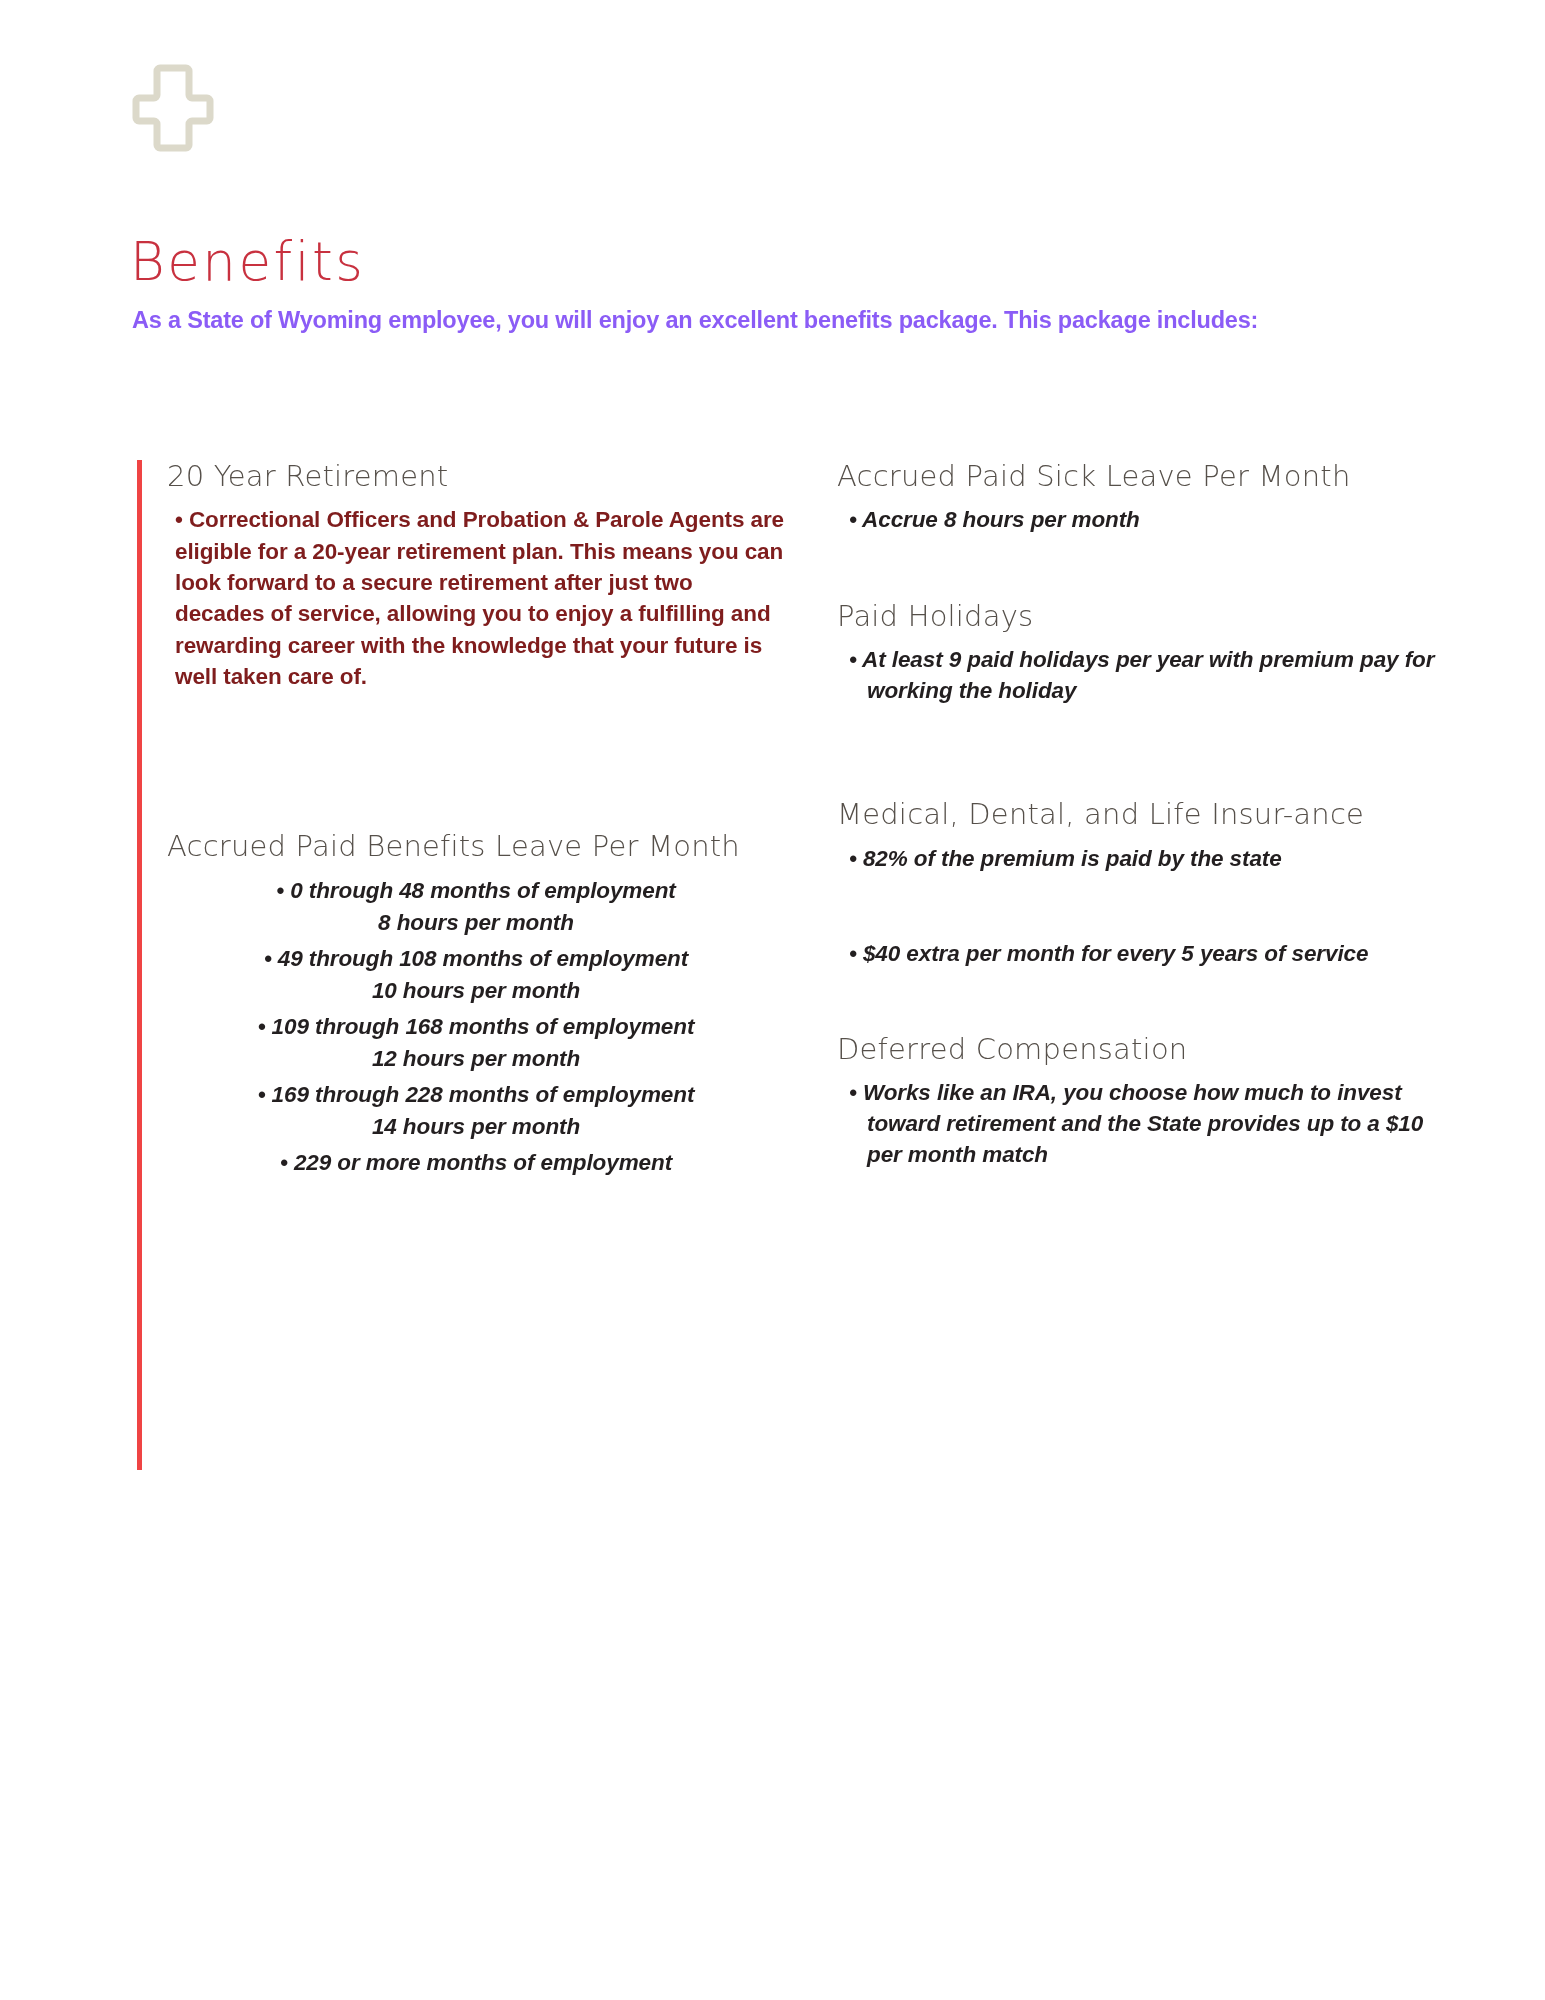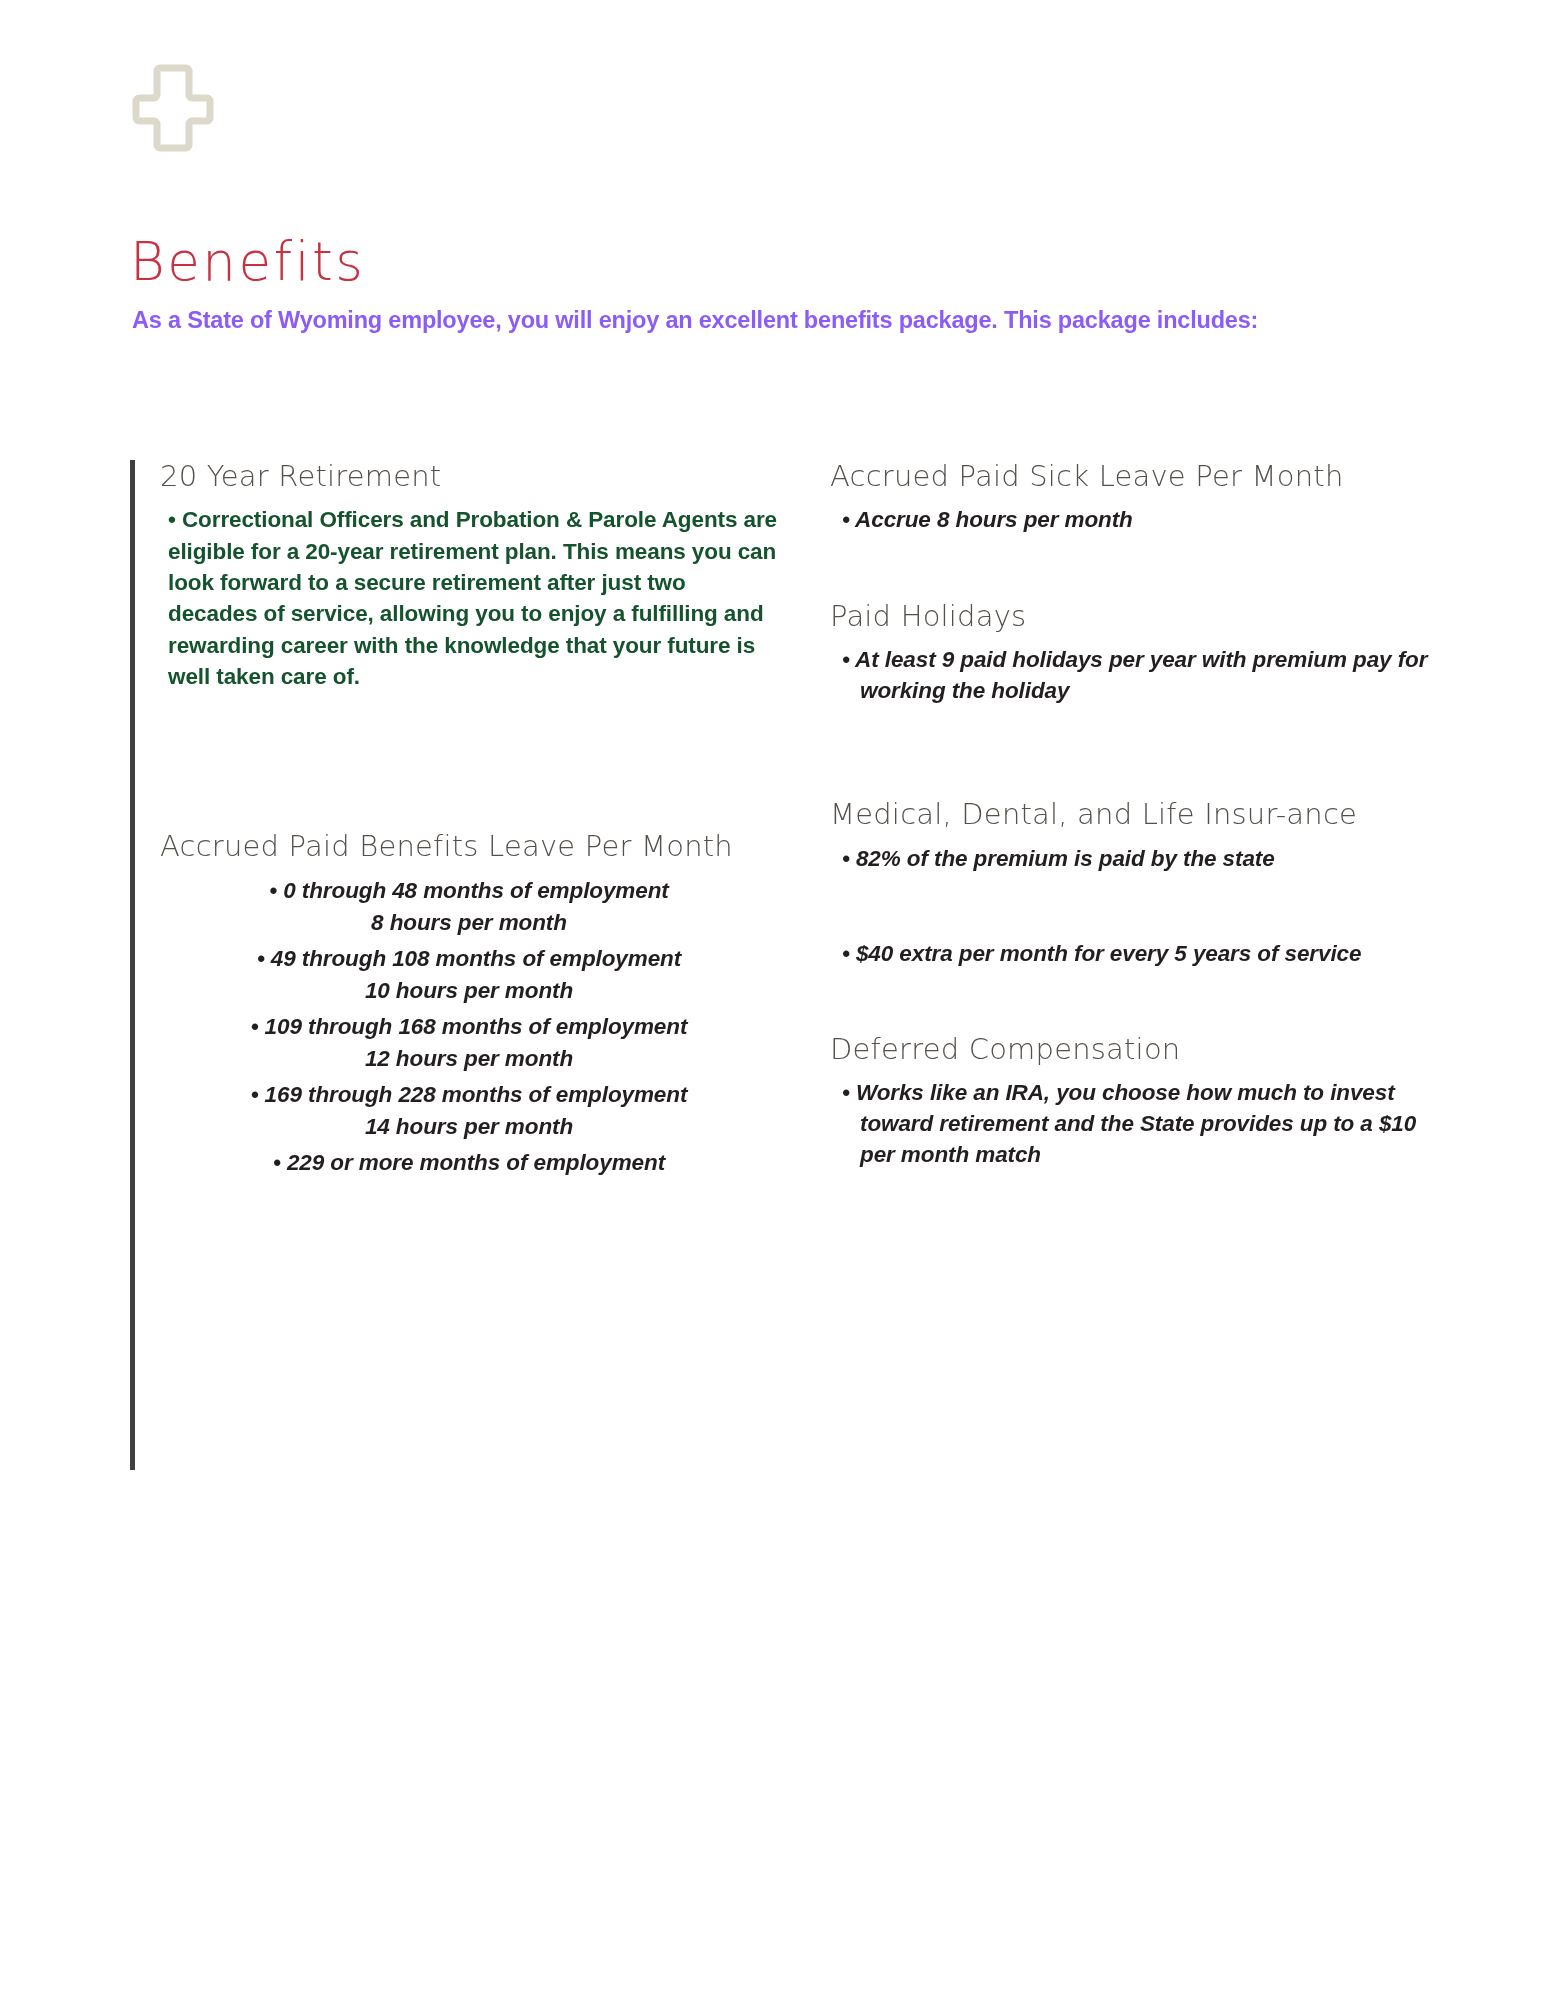--- a/index.html
+++ b/index.html
@@ -72,24 +72,25 @@
     top: 460px;
     width: 1300px;
     display: flex;
     align-items: flex-start;
   }
 
   .col-left {
     width: 648px;
     flex: 0 0 648px;
     position: relative;
-    border-left: 5px solid #404040;
+    border-left: 5px solid #ef4444;
     padding-left: 25px;
     box-sizing: border-box;
     min-height: 1010px;
+    margin-left: 7px;
   }
 
   .col-right {
     width: 600px;
     flex: 0 0 600px;
     margin-left: 52px;
     position: relative;
   }
 
   .section {
@@ -126,21 +127,21 @@
   .bullet-list li {
     margin: 0 0 2px 0;
     padding: 0;
     text-indent: 0;
   }
 
   
   .para-bullet {
     margin: 0;
     padding-left: 8px;
-    color: #14532d;
+    color: #7f1d1d;
     font-family: "Liberation Sans", sans-serif;
     font-weight: bold;
     font-size: 22.5px;
     line-height: 1.39;
     letter-spacing: -0.1px;
   }
 
   
   .centered-list li {
     text-align: center;

